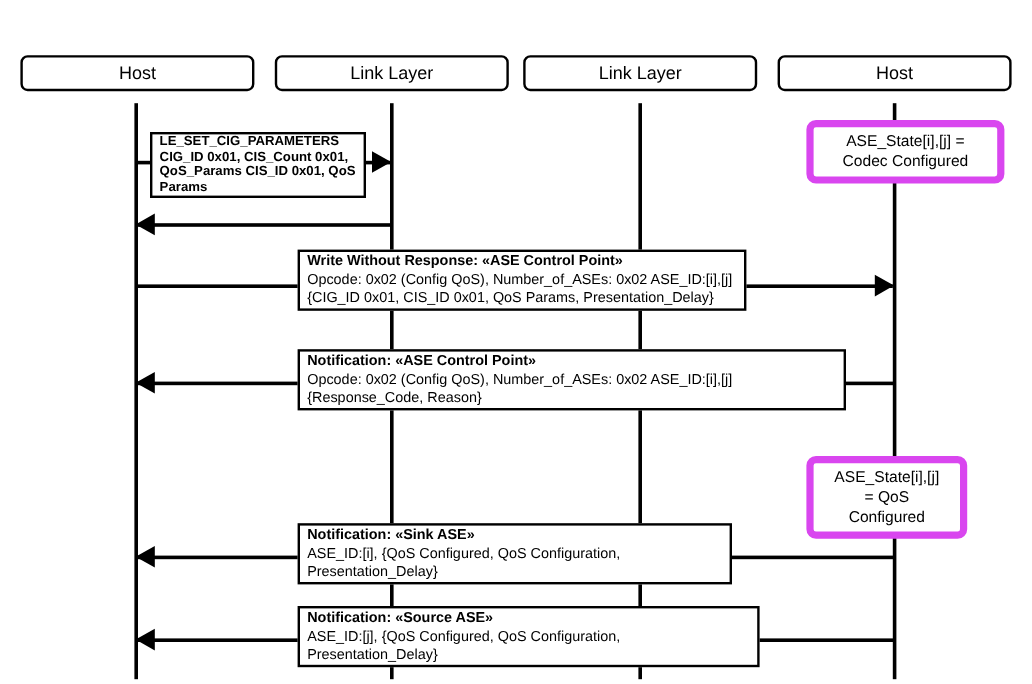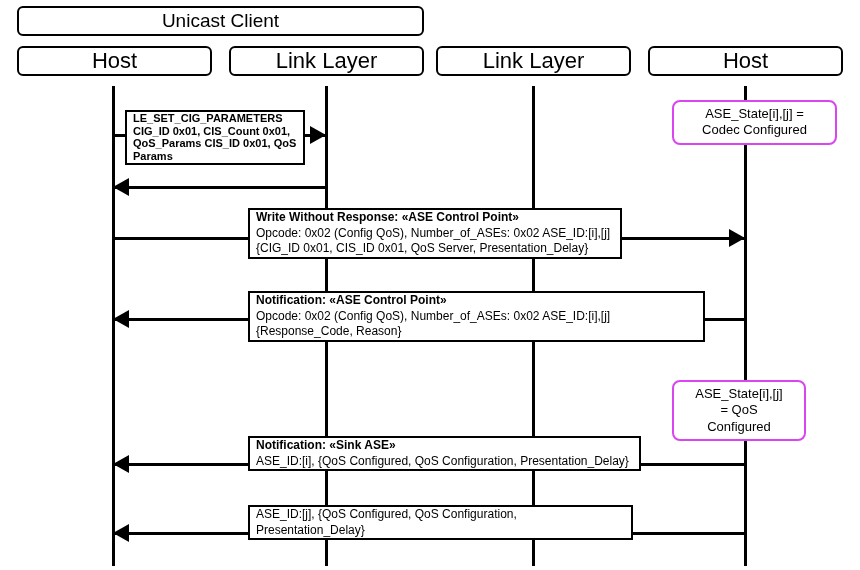--- a/index.html
+++ b/index.html
@@ -21,21 +21,21 @@
     background: #fff;
     display: flex;
     align-items: center;
     justify-content: center;
     box-sizing: border-box;
   }
   .hdr {
     font-size: 19px;
   }
   .sub {
-    font-size: 22px;
+    font-size: 15px;
     justify-content: center;
   }
   .lifeline {
     position: absolute;
     width: 3px;
     background: #000;
     top: 86px;
     height: 480px;
   }
   .msgbox {
@@ -50,21 +50,21 @@
   .msgbox.small {
     font-size: 11px;
     line-height: 1.15;
     font-weight: bold;
   }
   .msgbox .title {
     font-weight: bold;
   }
   .state {
     position: absolute;
-    border: 2px solid #d946ef;
+    border: 6px solid #d946ef;
     border-radius: 8px;
     background: #fff;
     box-sizing: border-box;
     padding: 4px 16px;
     font-size: 13px;
     text-align: center;
     line-height: 1.25;
   }
   .arrow {
     position: absolute;
@@ -88,23 +88,20 @@
     border-right: 16px solid #000;
     border-top: 9px solid transparent;
     border-bottom: 9px solid transparent;
   }
 </style>
 </head>
 <body>
 
 <div class="stage">
 
-  <div class="box hdr" style="left:17px; top:6px; width:407px; height:30px;">
-    <span>Unicast Client</span>
-  </div>
 
   <div class="box sub" style="left:17px; top:46px; width:195px; height:30px;">
     <span>Host</span>
   </div>
   <div class="box sub" style="left:229px; top:46px; width:195px; height:30px;">
     <span>Link Layer</span>
   </div>
   <div class="box sub" style="left:436px; top:46px; width:195px; height:30px;">
     <span>Link Layer</span>
   </div>
@@ -124,37 +121,38 @@
   <div class="arrow right" style="left:115px; top:134px; width:210px;"></div>
   <div class="msgbox small" style="left:125px; top:110px; width:180px;">
     <span>LE_SET_CIG_PARAMETERS CIG_ID 0x01, CIS_Count 0x01, QoS_Params CIS_ID 0x01, QoS Params</span>
   </div>
 
   <div class="arrow left" style="left:114px; top:186px; width:212px;"></div>
 
   <div class="arrow right" style="left:115px; top:237px; width:629px;"></div>
   <div class="msgbox" style="left:248px; top:208px; width:374px;">
     <div class="title">Write Without Response: «ASE Control Point»</div>
-    <div>Opcode: 0x02 (Config QoS), Number_of_ASEs: 0x02 ASE_ID:[i],[j] {CIG_ID 0x01, CIS_ID 0x01, QoS Server, Presentation_Delay}</div>
+    <div>Opcode: 0x02 (Config QoS), Number_of_ASEs: 0x02 ASE_ID:[i],[j] {CIG_ID 0x01, CIS_ID 0x01, QoS Params, Presentation_Delay}</div>
   </div>
 
   <div class="arrow left" style="left:114px; top:318px; width:631px;"></div>
   <div class="msgbox" style="left:248px; top:291px; width:457px;">
     <div class="title">Notification: «ASE Control Point»</div>
     <div>Opcode: 0x02 (Config QoS), Number_of_ASEs: 0x02 ASE_ID:[i],[j] {Response_Code, Reason}</div>
   </div>
 
   <div class="state" style="left:672px; top:380px; width:134px;">
     <span>ASE_State[i],[j] = QoS Configured</span>
   </div>
 
   <div class="arrow left" style="left:114px; top:463px; width:631px;"></div>
-  <div class="msgbox" style="left:248px; top:436px; width:393px;">
+  <div class="msgbox" style="left:248px; top:436px; width:362px;">
     <div class="title">Notification: «Sink ASE»</div>
     <div>ASE_ID:[i], {QoS Configured, QoS Configuration, Presentation_Delay}</div>
   </div>
 
   <div class="arrow left" style="left:114px; top:532px; width:631px;"></div>
   <div class="msgbox" style="left:248px; top:505px; width:385px;">
+    <div class="title">Notification: «Source ASE»</div>
     <div>ASE_ID:[j], {QoS Configured, QoS Configuration, Presentation_Delay}</div>
   </div>
 
 </div>
 
 </body></html>

